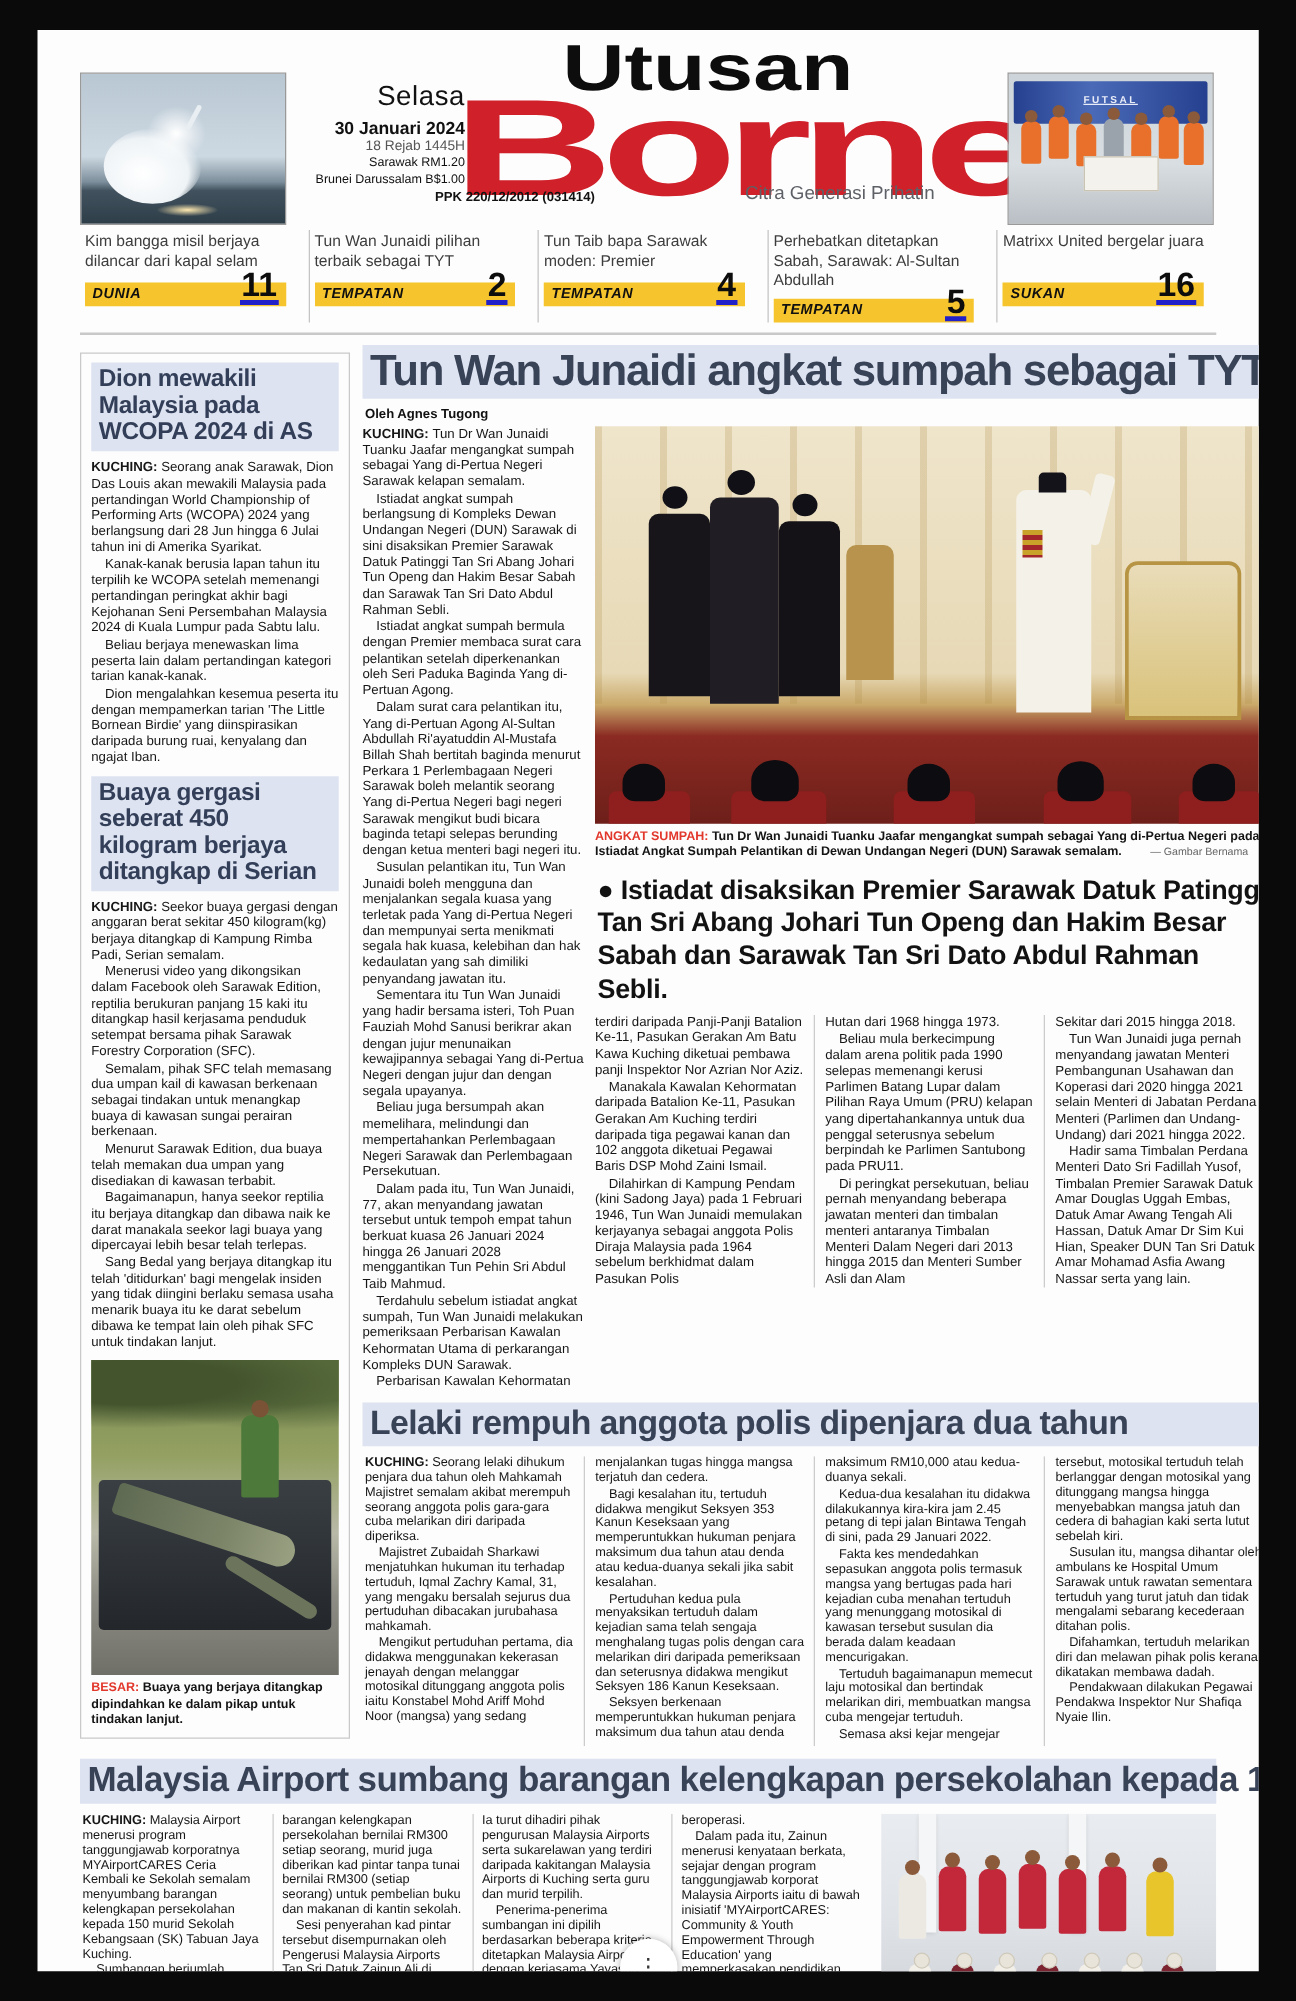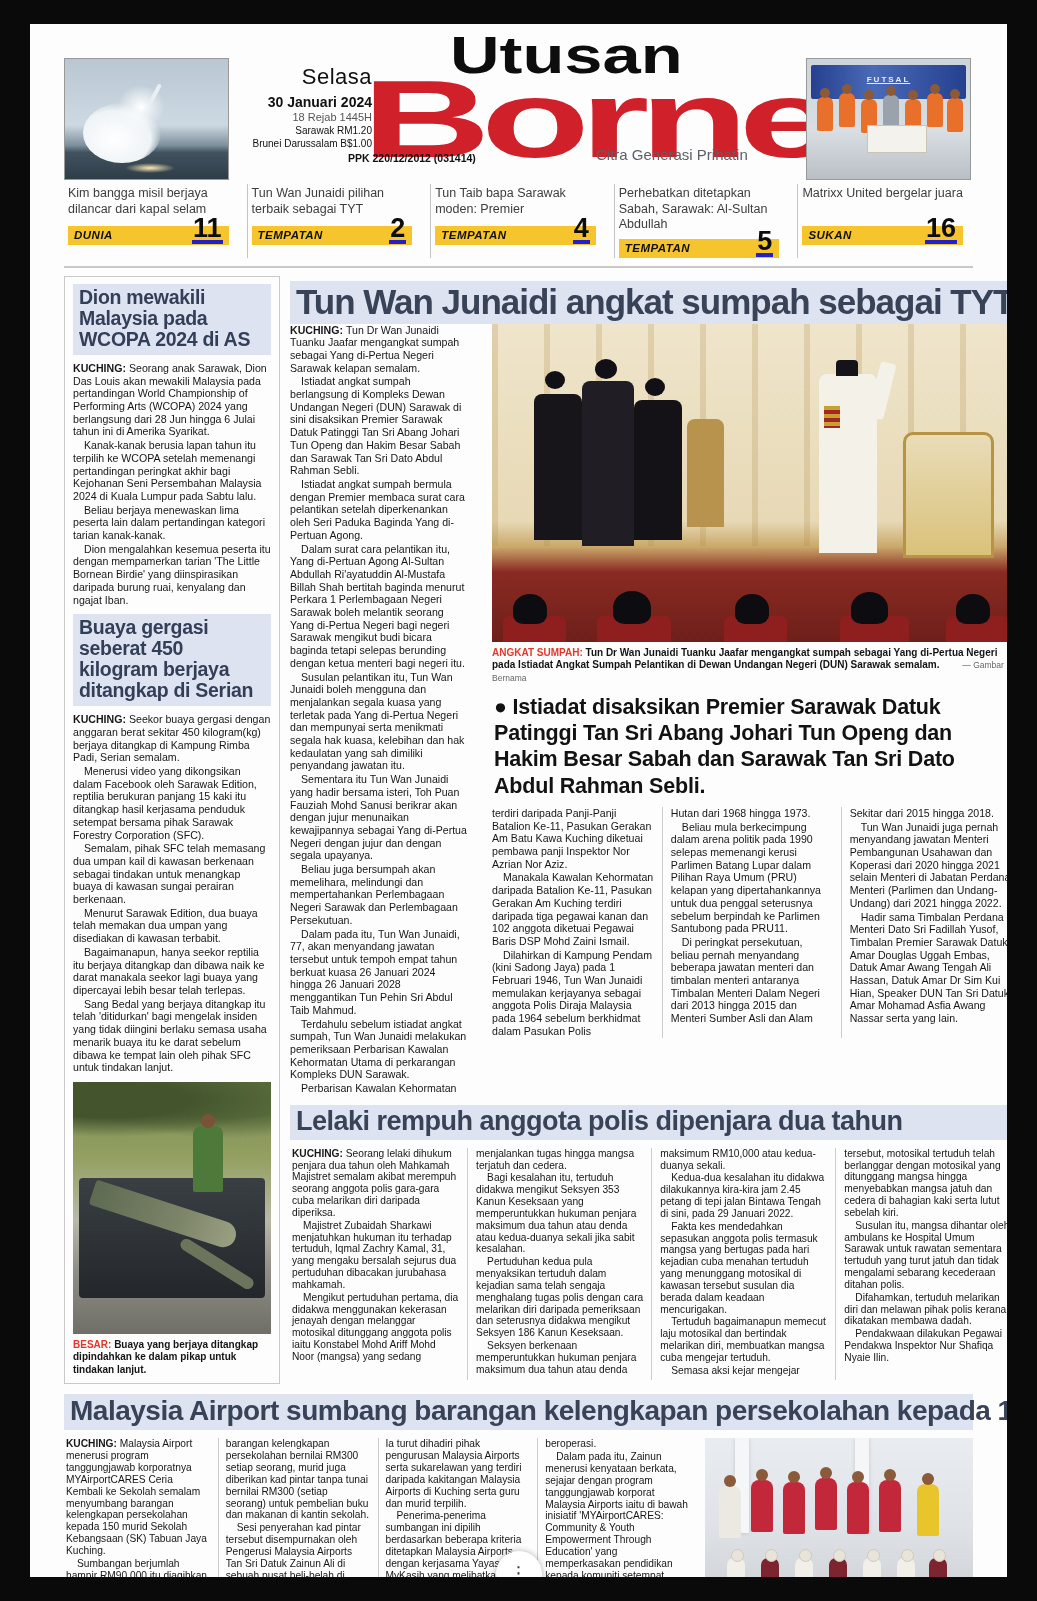--- a/index.html
+++ b/index.html
@@ -61,21 +61,21 @@
   .croc-tail{position:absolute;left:102px;top:176px;width:84px;height:12px;background:#6c755c;border-radius:6px;transform:rotate(32deg);}
   .handler{position:absolute;left:120px;top:44px;width:30px;height:66px;background:#4d7a3a;border-radius:8px 8px 2px 2px;}
   .handler::before{content:"";position:absolute;left:8px;top:-12px;width:14px;height:14px;border-radius:50%;background:#7a5236;}
   .caption{font-size:10px;line-height:1.25;color:#141414;font-weight:bold;margin-top:5px;}
   .cap-lead{color:#e2372b;font-weight:bold;}
   .cap-credit{font-weight:normal;font-size:8.5px;color:#666;margin-left:20px;}
 
   
   .lead-hl{font-size:35px;font-weight:bold;color:#394357;letter-spacing:-1px;line-height:1.0;white-space:nowrap;}
   .byline{font-size:10.5px;font-weight:bold;color:#111;margin:6px 0 4px 2px;}
-  .lead-body{display:flex;gap:16px;}
+  .lead-body{display:flex;}
   .lead-c1{width:178px;flex:none;padding-right:8px;}
   .lead-right{flex:1;}
   .main-photo{position:relative;width:100%;height:318px;background:linear-gradient(#efe5cb 0%,#e7d9b6 62%,#caa96a 70%,#8a2a22 78%,#6e1f1a 100%);overflow:hidden;}
   .panelstripes{position:absolute;inset:0 0 30% 0;background:repeating-linear-gradient(90deg,rgba(176,142,74,0.25) 0 6px,rgba(0,0,0,0) 6px 52px);}
   .fig{position:absolute;border-radius:8px 8px 0 0;}
   .fig-dark1{left:8%;top:22%;width:9%;height:46%;background:#17151a;}
   .fig-dark2{left:17%;top:18%;width:10%;height:52%;background:#201d24;}
   .fig-dark3{left:27%;top:24%;width:9%;height:44%;background:#141217;}
   .fig-gold{left:37%;top:30%;width:7%;height:34%;background:#b7934d;}
   .fig-white{left:62%;top:16%;width:11%;height:56%;background:#f4f1e8;}
@@ -237,20 +237,21 @@
       <div class="caption">
         <span class="cap-lead">BESAR:</span>
         <span>Buaya yang berjaya ditangkap dipindahkan ke dalam pikap untuk tindakan lanjut.</span>
       </div>
     </div>
 
     <div class="main">
       <div class="band">
         <span class="lead-hl">Tun Wan Junaidi angkat sumpah sebagai TYT</span>
       </div>
+      <div class="byline">Oleh Agnes Tugong</div>
 
       <div class="lead-body">
         <div class="lead-c1 colb">
             <p><strong>KUCHING: </strong>Tun Dr Wan Junaidi Tuanku Jaafar mengangkat sumpah sebagai Yang di-Pertua Negeri Sarawak kelapan semalam.</p>
             <p>Istiadat angkat sumpah berlangsung di Kompleks Dewan Undangan Negeri (DUN) Sarawak di sini disaksikan Premier Sarawak Datuk Patinggi Tan Sri Abang Johari Tun Openg dan Hakim Besar Sabah dan Sarawak Tan Sri Dato Abdul Rahman Sebli.</p>
             <p>Istiadat angkat sumpah bermula dengan Premier membaca surat cara pelantikan setelah diperkenankan oleh Seri Paduka Baginda Yang di-Pertuan Agong.</p>
             <p>Dalam surat cara pelantikan itu, Yang di-Pertuan Agong Al-Sultan Abdullah Ri'ayatuddin Al-Mustafa Billah Shah bertitah baginda menurut Perkara 1 Perlembagaan Negeri Sarawak boleh melantik seorang Yang di-Pertua Negeri bagi negeri Sarawak mengikut budi bicara baginda tetapi selepas berunding dengan ketua menteri bagi negeri itu.</p>
             <p>Susulan pelantikan itu, Tun Wan Junaidi boleh mengguna dan menjalankan segala kuasa yang terletak pada Yang di-Pertua Negeri dan mempunyai serta menikmati segala hak kuasa, kelebihan dan hak kedaulatan yang sah dimiliki penyandang jawatan itu.</p>
             <p>Sementara itu Tun Wan Junaidi yang hadir bersama isteri, Toh Puan Fauziah Mohd Sanusi berikrar akan dengan jujur menunaikan kewajipannya sebagai Yang di-Pertua Negeri dengan jujur dan dengan segala upayanya.</p>
             <p>Beliau juga bersumpah akan memelihara, melindungi dan mempertahankan Perlembagaan Negeri Sarawak dan Perlembagaan Persekutuan.</p>

